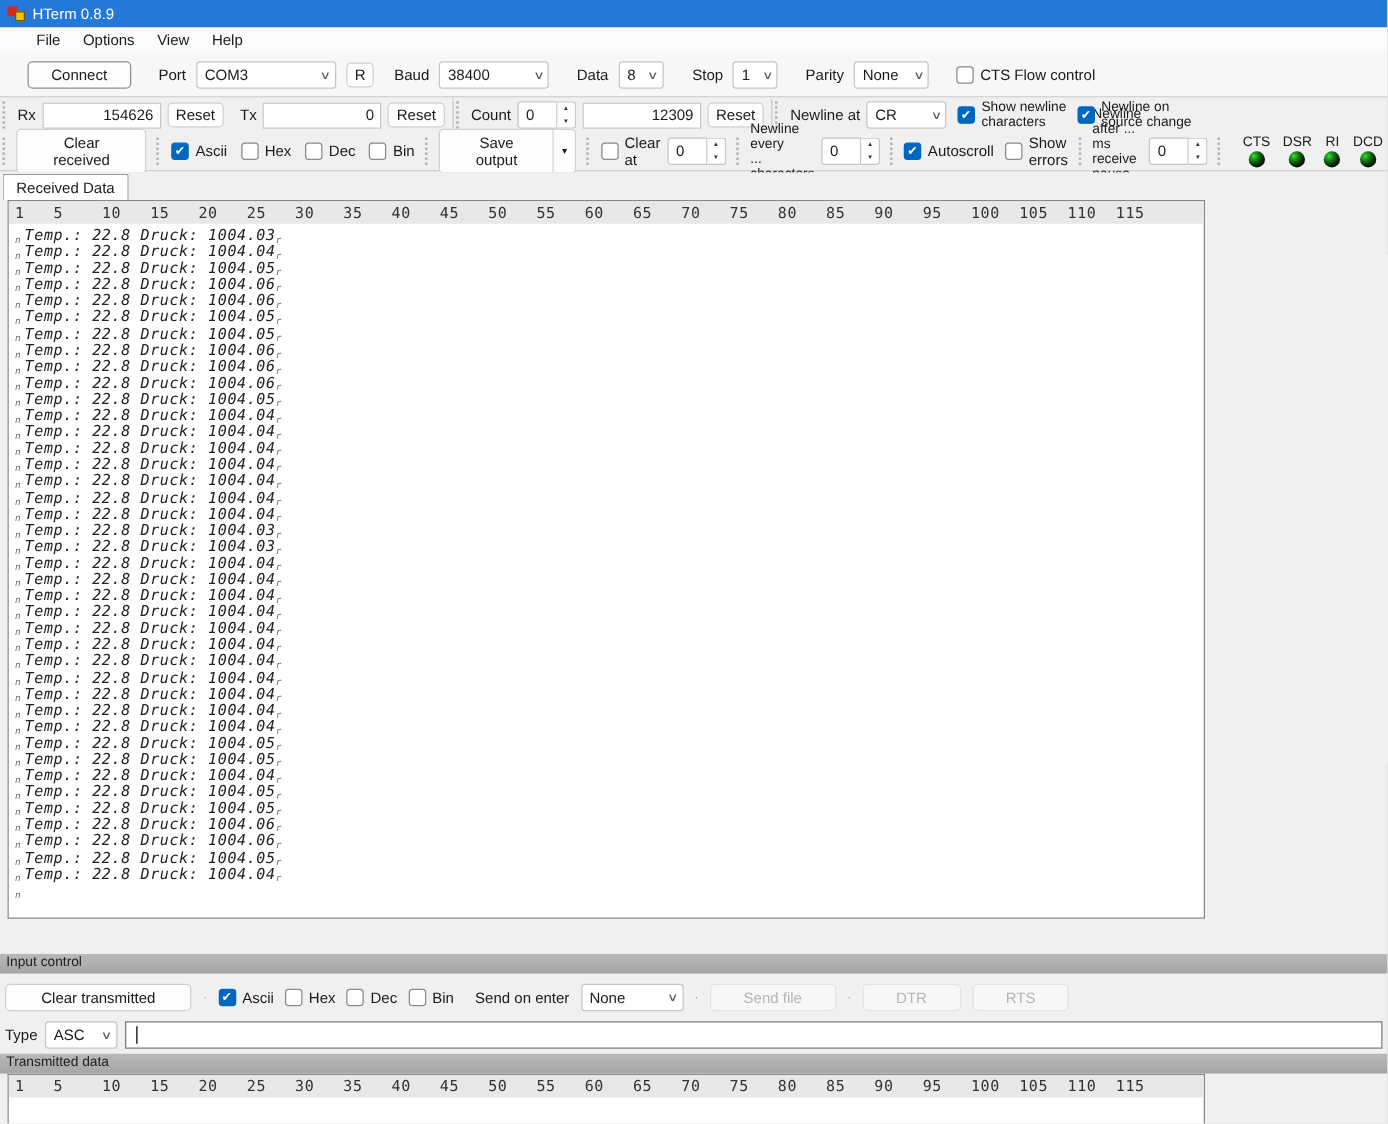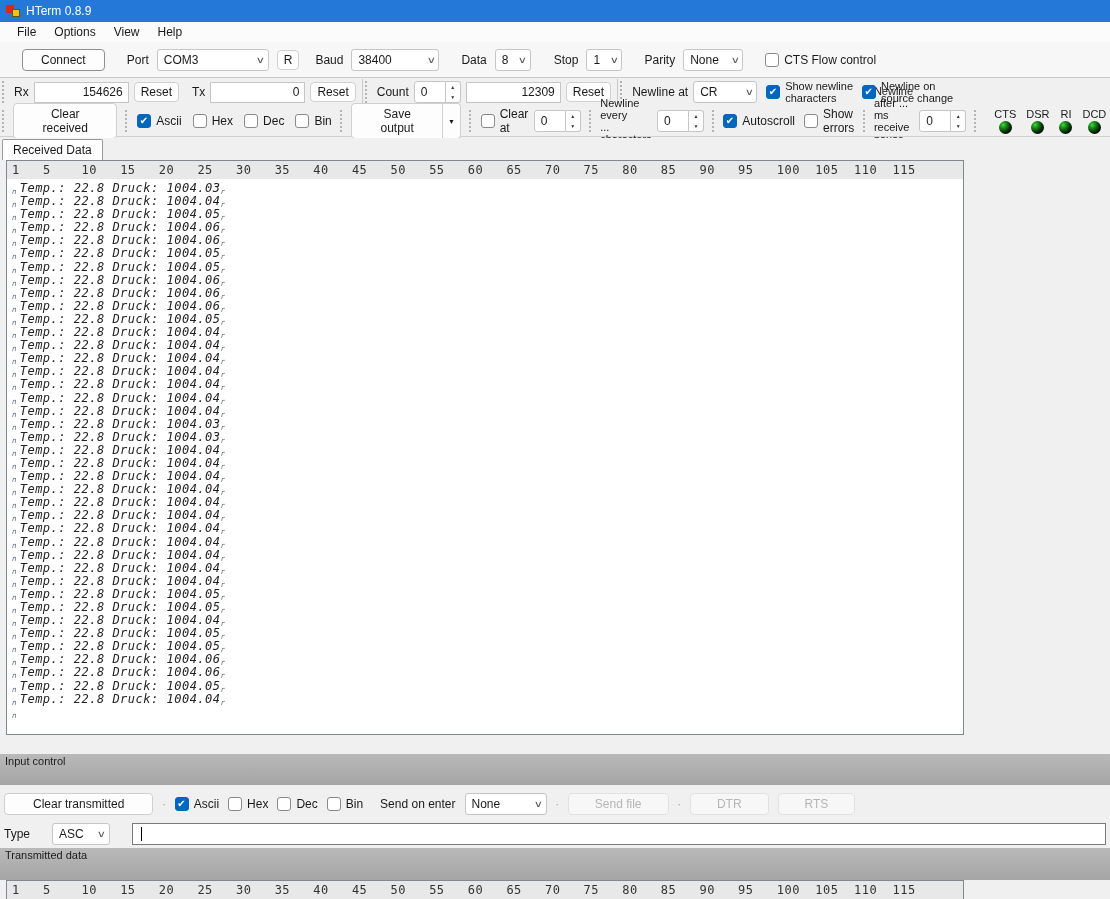--- a/index.html
+++ b/index.html
@@ -9,21 +9,21 @@
     font-family:"Liberation Sans", sans-serif; font-size:12px; color:#1a1a1a;
     background:#f0f0f0;
   }
   
   .titlebar { height:22px; background:#2478d8; display:flex; align-items:center; padding:0 6px; }
   .titlebar .appicon { width:14px; height:14px; position:relative; margin-right:6px; }
   .appicon .sq1 { position:absolute; left:0; top:1px; width:8px; height:8px; background:#d42a1e; }
   .appicon .sq2 { position:absolute; left:6px; top:5px; width:8px; height:8px; background:#f4c20d; border:1px solid #6b5500; }
   .titlebar .wtitle { color:#fff; font-size:12px; }
   
-  .menubar { height:20px; background:#fbfbfb; display:flex; align-items:center; padding-left:8px; }
+  .menubar { height:20px; background:#fbfbfb; display:flex; align-items:center; padding-left:20px; }
   .menubar .mitem { padding:2px 9px; cursor:default; }
   
   .toolbar { display:flex; align-items:center; background:#f5f5f5; }
   #toolbar1 { height:36px; padding-left:22px; gap:8px; border-bottom:1px solid #c9c9c9; background:#f7f7f7; }
   #toolbar2 { height:28px; background:#f0f0f0; }
   #toolbar3 { height:31px; background:#f0f0f0; border-bottom:1px solid #d0d0d0; }
   .tbgroup { display:flex; align-items:center; height:100%; gap:5px; padding:0 6px 0 2px; }
   .grip { width:4px; height:22px; border-left:2px dotted #b4b4b4; margin-right:3px; }
   .vsep { width:1px; height:26px; background:#c9c9c9; }
   .lbl { white-space:pre-line; }
@@ -75,25 +75,25 @@
   
   .tabpage { height:603px; background:#f0f0f0; padding-left:6px; position:relative; }
   .mono { font-family:"DejaVu Sans Mono", monospace; font-size:12px; letter-spacing:0.5px; }
   #rxbox { width:958px; height:575px; border:1px solid #828790; background:#fff; overflow:hidden; }
   .ruler { height:18px; background:#e8e8e8; color:#333; padding:2px 0 0 5px; white-space:pre; overflow:hidden; }
   #rxlines { padding:3px 0 0 5px;font-style:italic; }
   .rxline { line-height:13.1px; height:13.1px; white-space:pre; color:#222; }
   .nl { display:inline-block; width:7.7px; font-size:7.5px; color:#5d6a85; vertical-align:-2px; letter-spacing:0; }
   .selrow { width:958px; padding:5px 0 0 9px; color:#222; }
   
-  .sechead { height:32px; background:linear-gradient(#b9b9b9,#a5a5a5); color:#1c1c1c; font-size:11px; padding:1px 0 0 5px; }
+  .sechead { height:16px; background:linear-gradient(#b9b9b9,#a5a5a5); color:#1c1c1c; font-size:11px; padding:1px 0 0 5px; }
   
   #inputpanel { height:64px; background:#f0f0f0; padding:5px 0 0 4px; }
   .inrow1 { display:flex; align-items:center; gap:9px; height:28px; }
-  .inrow2 { display:flex; align-items:center; gap:22px; height:28px; margin-top:2px; }
+  .inrow2 { display:flex; align-items:center; gap:6px; height:28px; margin-top:2px; }
   .sendinput { flex:1; margin-right:4px; height:22px; background:#fff; border:1px solid #7a7a7a; display:flex; align-items:center; padding-left:8px; }
   .caret { width:1px; height:14px; background:#000; }
   .dot { color:#9a9a9a; font-size:10px; }
   
   #txbox { margin-left:6px; width:958px; flex:1; border:1px solid #828790; border-bottom:none; background:#fff; overflow:hidden; }
   #txwrap { flex:1; display:flex; flex-direction:column; background:#f0f0f0; }
 </style>
 </head>
 <body>
 

